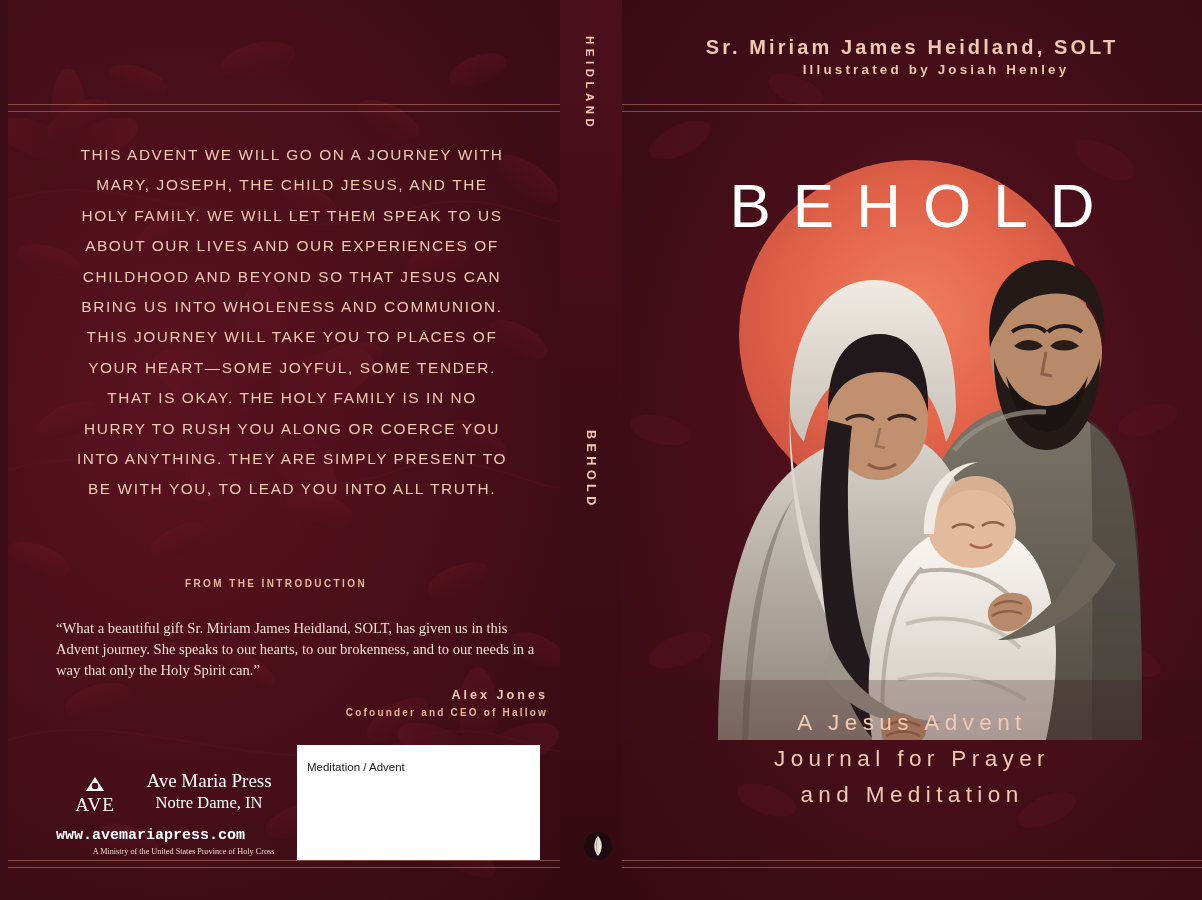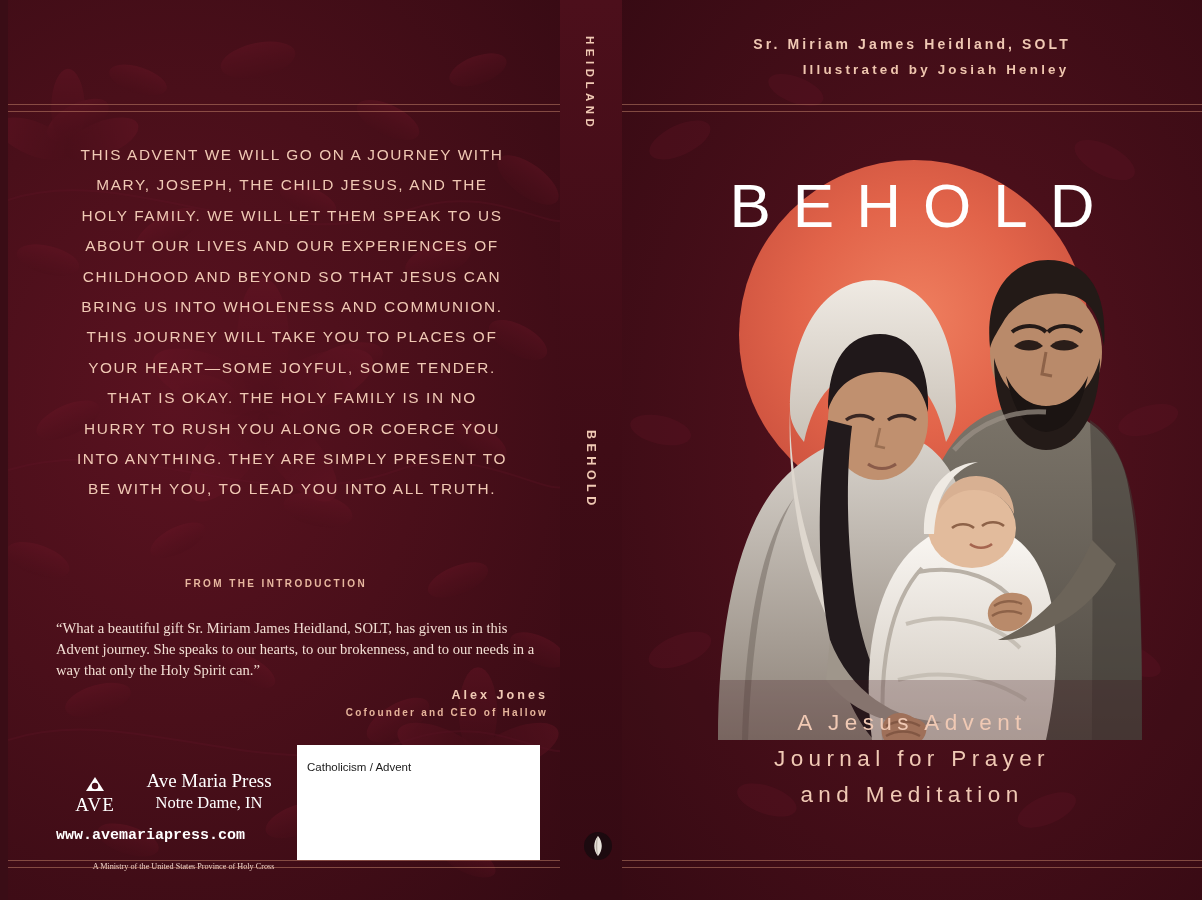--- a/index.html
+++ b/index.html
@@ -137,21 +137,21 @@
     left: 0; top: 62px;
     width: 255px;
     text-align: left;
     font-family: Liberation Mono, monospace;
     font-size: 15px;
     color: #fff;
     font-weight: 700;
   }
   .pub-ministry {
     position: absolute;
-    left: 0; top: 97px;
+    left: 0; top: 82px;
     width: 255px;
     text-align: center;
     font-family: "Liberation Serif", serif;
     font-size: 8.2px;
     color: #f0d6cb;
   }
 
   .barcode-box {
     position: absolute;
     left: 289px;
@@ -216,21 +216,21 @@
   .fr-top2 { top: 111px; }
   .fr-bot  { top: 860px; }
   .fr-bot2 { top: 867px; }
 
   .author-line {
     position: absolute;
     left: 0; top: 36px;
     width: 580px;
     text-align: center;
     color: #f0c9b4;
-    font-size: 14px;
+    font-size: 20px;
     letter-spacing: 3.1px;
     font-weight: 700;
   }
   .illus-line {
     position: absolute;
     left: 0; top: 62px;
     width: 628px;
     text-align: center;
     color: #efc5ae;
     font-size: 13.4px;
@@ -355,21 +355,21 @@
       </div>
       <div class="pub-lines">
         <div class="pub-name">Ave Maria Press</div>
         <div class="pub-city">Notre Dame, IN</div>
       </div>
       <div class="pub-url">www.avemariapress.com</div>
       <div class="pub-ministry">A Ministry of the United States Province of Holy Cross</div>
     </div>
 
     <div class="barcode-box">
-      <div class="barcode-label">Catholicism / Advent</div>
+      <div class="barcode-label">Meditation / Advent</div>
     </div>
 
     <div class="back-rule bottom"></div>
     <div class="back-rule bottom2"></div>
   </div>
 
   <div class="spine">
     <div class="spine-text spine-author">HEIDLAND</div>
     <div class="spine-text spine-title">BEHOLD</div>
   </div>

